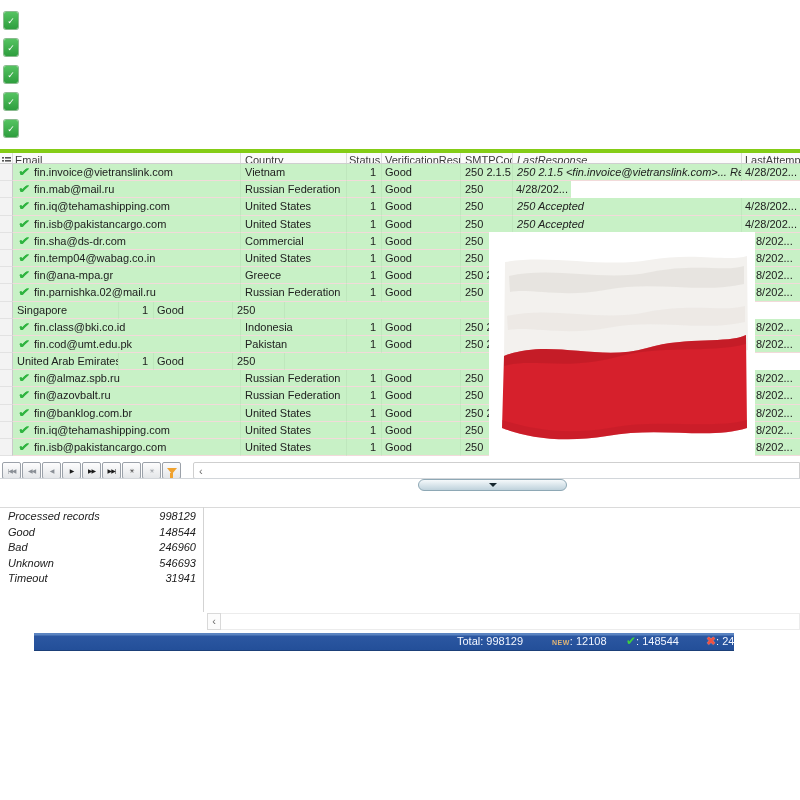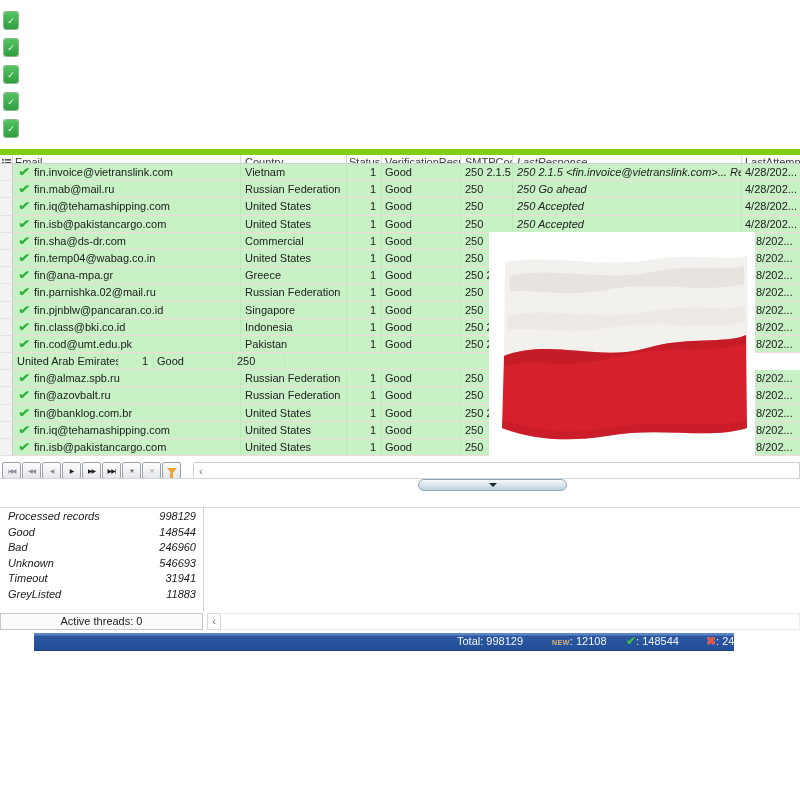--- a/index.html
+++ b/index.html
@@ -8,21 +8,21 @@
     position:relative; width:800px; height:800px; background:#ffffff;
     font-family:"Liberation Sans","DejaVu Sans",sans-serif; font-size:11px; color:#202020;
     overflow:hidden;
   }
   
   .side-icon { position:absolute; left:4px; width:14px; height:17px; border-radius:2px;
     background:linear-gradient(#55c361,#2e9e3e); color:#fff; font-size:9px; font-weight:bold;
     display:flex; align-items:center; justify-content:center; box-shadow:0 0 0 1px rgba(40,130,50,.55); }
   
   .grid { position:absolute; top:149px; left:0; width:800px; }
-  .g-header { display:flex; height:15px; background:#fbfbfb; border-top:6px solid #84cc16; border-bottom:1px solid #cfcfcf; color:#3c3c3c; }
+  .g-header { display:flex; height:15px; background:#fbfbfb; border-top:4px solid #84cc16; border-bottom:1px solid #cfcfcf; color:#3c3c3c; }
   .g-header .cell { border-right:1px solid #dcdcdc; line-height:14px; overflow:hidden; white-space:nowrap; }
   .g-row { display:flex; height:17.2px; }
   .g-row .cell { border-right:1px solid #bfe7bd; border-bottom:1px solid #f2dada; background:#c8f1c6; line-height:16px; overflow:hidden; white-space:nowrap; }
   .g-row .col-ind { background:#f3f3f3; border-right:1px solid #c9c9c9; border-bottom:1px solid #e2e2e2; }
   .col-ind { width:13px; }
   .col-email { width:228px; padding-left:2px; }
   .col-country { width:106px; padding-left:4px; }
   .col-status { width:35px; padding-right:5px; text-align:right; }
   .col-result { width:79px; padding-left:3px; }
   .col-smtp { width:52px; padding-left:4px; }
@@ -118,21 +118,20 @@
           <div class="cell col-resp">250 2.1.5 &lt;fin.invoice@vietranslink.com&gt;... Re...</div>
           <div class="cell col-att">4/28/202...</div>
         </div>
         <div class="g-row">
           <div class="cell col-ind"></div>
           <div class="cell col-email"><span class="check">✔</span>fin.mab@mail.ru</div>
           <div class="cell col-country">Russian Federation</div>
           <div class="cell col-status">1</div>
           <div class="cell col-result">Good</div>
           <div class="cell col-smtp">250</div>
-          <div class="cell col-resp">250 Go ahead</div>
           <div class="cell col-att">4/28/202...</div>
         </div>
         <div class="g-row">
           <div class="cell col-ind"></div>
           <div class="cell col-email"><span class="check">✔</span>fin.iq@tehamashipping.com</div>
           <div class="cell col-country">United States</div>
           <div class="cell col-status">1</div>
           <div class="cell col-result">Good</div>
           <div class="cell col-smtp">250</div>
           <div class="cell col-resp">250 Accepted</div>
@@ -183,21 +182,20 @@
           <div class="cell col-email"><span class="check">✔</span>fin.parnishka.02@mail.ru</div>
           <div class="cell col-country">Russian Federation</div>
           <div class="cell col-status">1</div>
           <div class="cell col-result">Good</div>
           <div class="cell col-smtp">250</div>
           <div class="cell col-resp"></div>
           <div class="cell col-att">8/202...</div>
         </div>
         <div class="g-row">
           <div class="cell col-ind"></div>
-          <div class="cell col-email"><span class="check">✔</span>fin.pjnblw@pancaran.co.id</div>
           <div class="cell col-country">Singapore</div>
           <div class="cell col-status">1</div>
           <div class="cell col-result">Good</div>
           <div class="cell col-smtp">250</div>
           <div class="cell col-resp"></div>
           <div class="cell col-att">8/202...</div>
         </div>
         <div class="g-row">
           <div class="cell col-ind"></div>
           <div class="cell col-email"><span class="check">✔</span>fin.class@bki.co.id</div>
@@ -332,27 +330,22 @@
         <span class="stat-value">246960</span>
       </div>
       <div class="stat-row">
         <span class="stat-label">Unknown</span>
         <span class="stat-value">546693</span>
       </div>
       <div class="stat-row">
         <span class="stat-label">Timeout</span>
         <span class="stat-value">31941</span>
       </div>
-      <div class="stat-row">
-        <span class="stat-label">GreyListed</span>
-        <span class="stat-value">11883</span>
-      </div>
     </div>
 
-  <div class="threads-box">Active threads: 0</div>
   <div class="right-track"></div>
   <div class="right-arrow">‹</div>
 
   <div class="statusbar">
     <span class="sb-item" style="left:423px">Total: 998129</span>
     <span class="sb-item" style="left:518px"><span class="sb-new">NEW</span><span>: 12108</span></span>
     <span class="sb-item" style="left:592px"><span class="sb-good-ico">✔</span><span>: 148544</span></span>
     <span class="sb-item" style="left:672px"><span class="sb-bad-ico">✖</span><span>: 246960</span></span>
     <span class="sb-item" style="left:752px"><span class="sb-q-ico">?</span><span>: 546693</span></span>
   </div>

